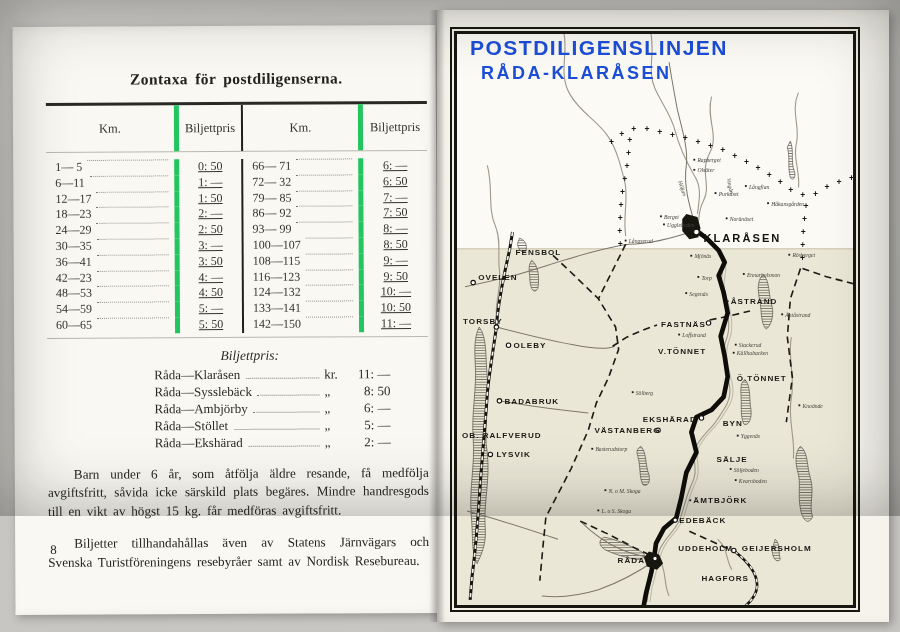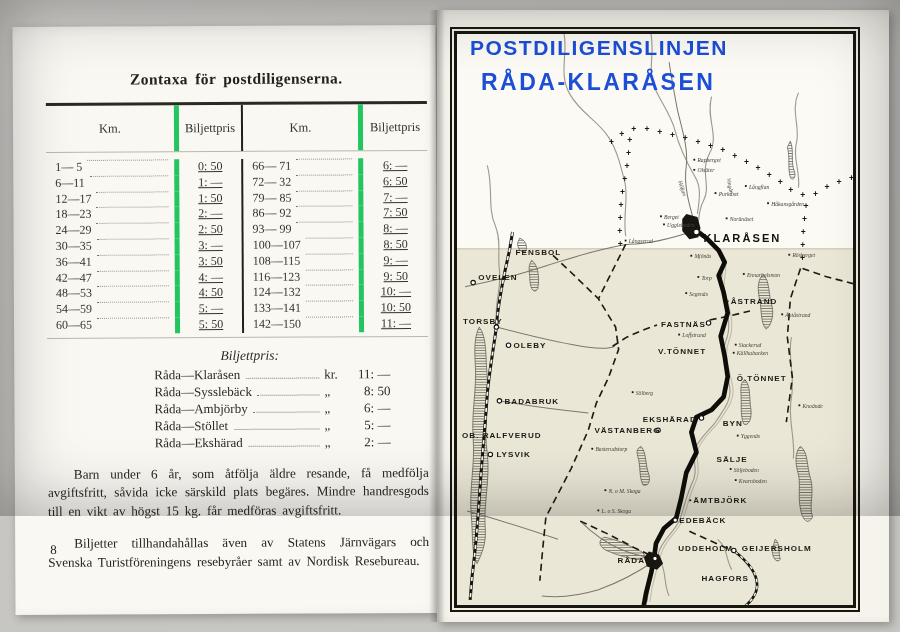--- a/index.html
+++ b/index.html
@@ -38,21 +38,21 @@
     text-align:justify;text-indent:26px;word-spacing:2.5px;}
   .pageno{position:absolute;left:35px;top:515px;font-size:13px;color:#26251f;}
 
   
   .map-frame{position:absolute;left:13px;top:17px;width:406px;height:581px;border:2px solid #17160f;background:#f2efe4;}
   .map-frame-inner{position:absolute;inset:2px;border:3px solid #17160f;}
   .map-canvas{position:absolute;inset:0;overflow:hidden;background:#ece8d9;}
   .map-canvas svg{position:absolute;inset:0;width:100%;height:100%;font-family:"Liberation Sans",sans-serif;}
   .map-title{position:absolute;left:13px;top:2px;color:#1d4ed8;font-family:"Liberation Sans",sans-serif;}
   .map-title .t1{font-size:21px;font-weight:bold;letter-spacing:1.5px;}
-  .map-title .t2{font-size:23px;font-weight:bold;letter-spacing:2.5px;margin:9px 0 0 11px;}
+  .map-title .t2{font-size:18px;font-weight:bold;letter-spacing:2.5px;margin:3px 0 0 11px;}
 
   .lbl-xl{font-size:11px;font-weight:bold;letter-spacing:2px;fill:#14130d;}
   .lbl-major{font-size:8px;font-weight:bold;letter-spacing:1px;fill:#1b1a14;}
   .lbl-minor{font-size:5.6px;font-style:italic;font-family:"Liberation Serif",serif;fill:#45423a;}
   .cross-mark{font-size:8.5px;font-weight:bold;fill:#191812;}
 </style>
 </head>
 <body>
 
 <div class="scene">
@@ -147,21 +147,21 @@
             </div>
             <div class="cell price cb-thick">3: 50</div>
             <div class="cell range cb-thin">
               <span>108—115</span>
               <span class="lead"></span>
             </div>
             <div class="cell price">9: —</div>
           </div>
           <div class="frow">
             <div class="cell range cb-thin">
-              <span>42—47</span>
+              <span>42—23</span>
               <span class="lead"></span>
             </div>
             <div class="cell price cb-thick">4: —</div>
             <div class="cell range cb-thin">
               <span>116—123</span>
               <span class="lead"></span>
             </div>
             <div class="cell price">9: 50</div>
           </div>
           <div class="frow">

